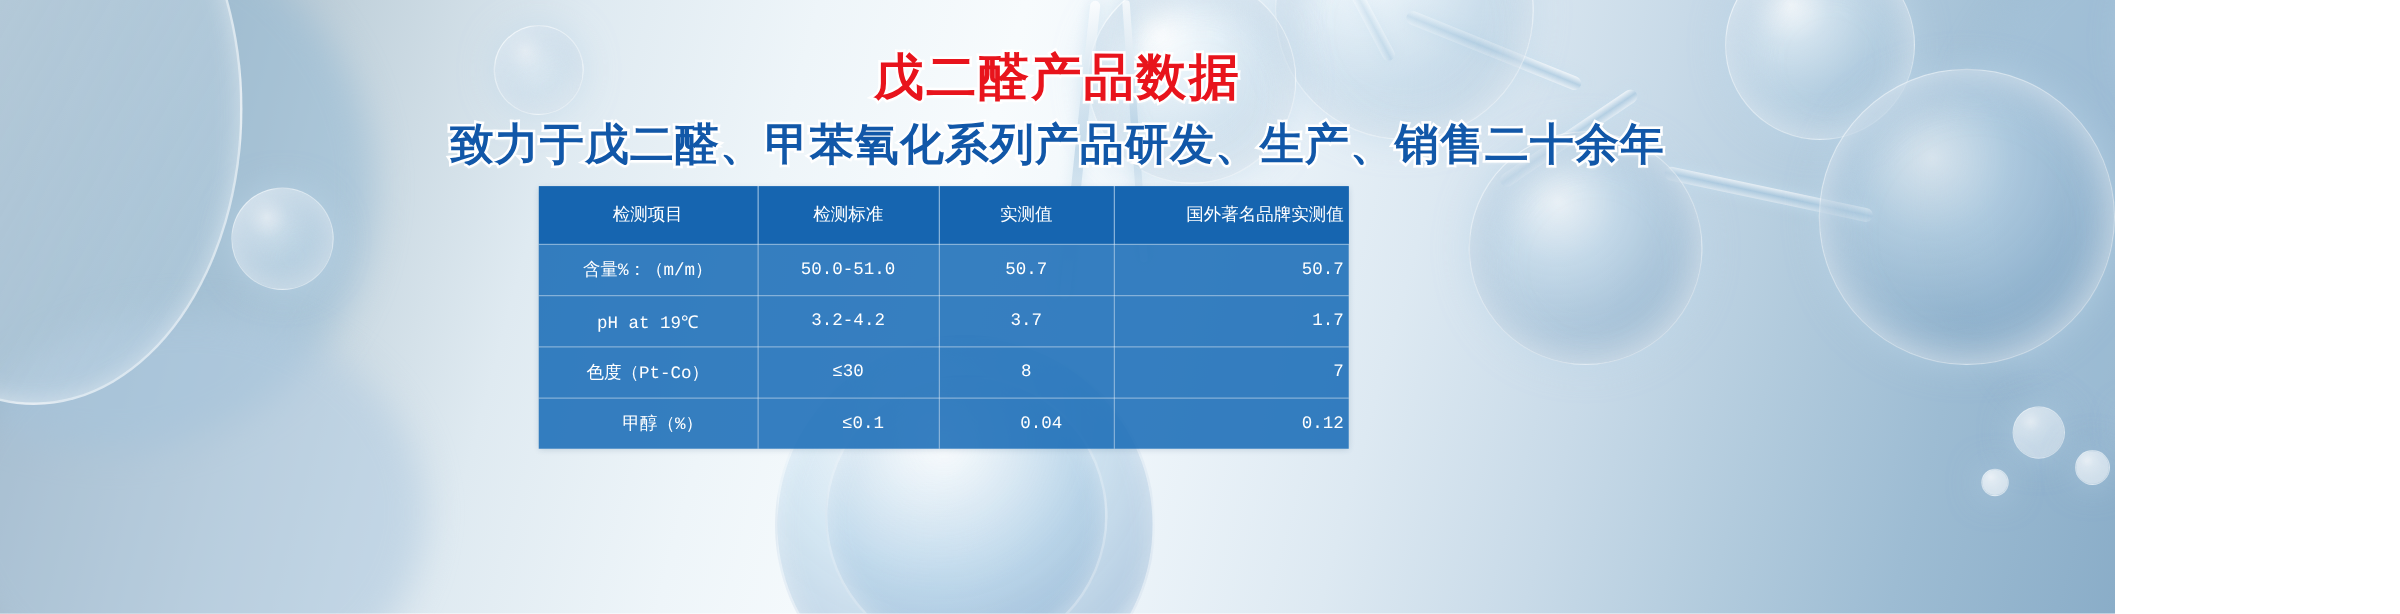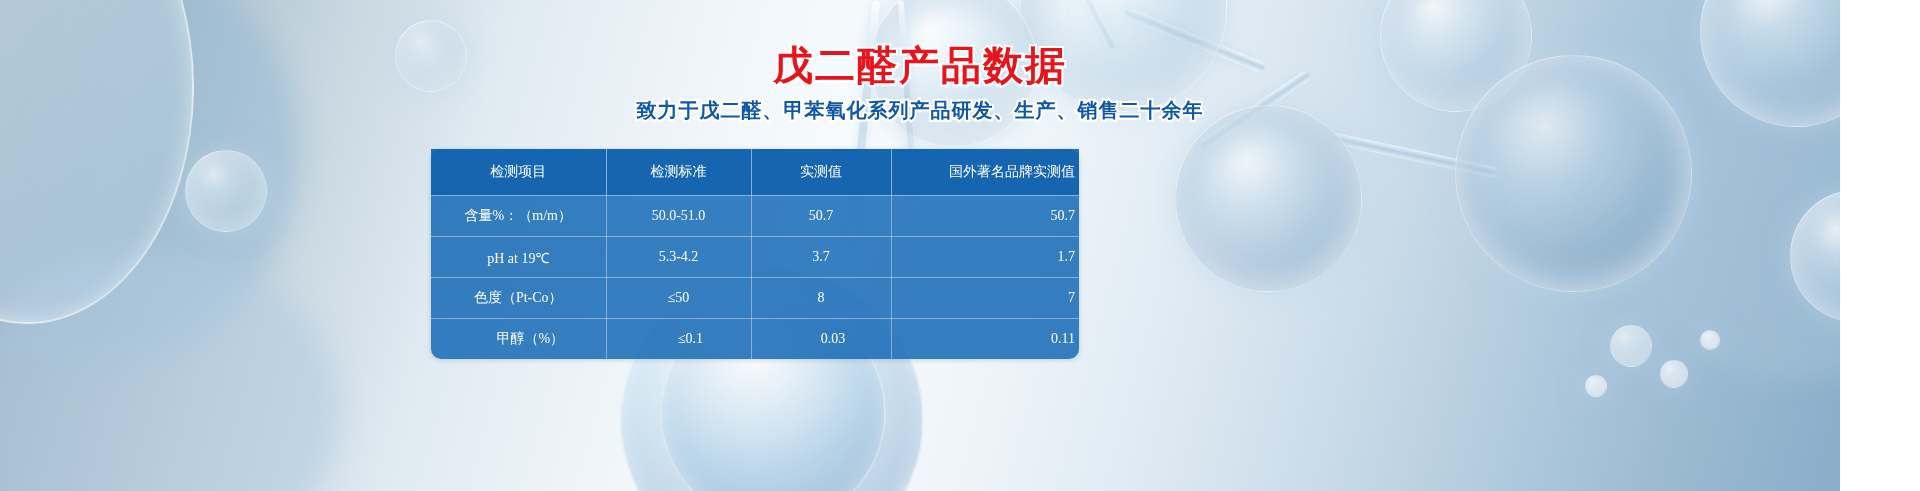--- a/index.html
+++ b/index.html
@@ -2,24 +2,24 @@
 <html><head>
 <meta charset="utf-8">
 <style>
   html, body {
     margin: 0;
     padding: 0;
     background: #ffffff;
   }
   .banner {
     position: relative;
-    width: 1840px;
+    width: 1692px;
     height: 491px;
     overflow: hidden;
-    font-family: Liberation Serif, serif;
+    font-family: Liberation Mono, monospace;
     background: linear-gradient(105deg,
         #8fa4b4 0%, #a9bcc9 8%, #c3d3dd 16%,
         #dfeaf1 26%, #eef5f9 36%, #f7fbfd 45%,
         #eef5fa 55%, #dde9f2 65%, #c8dae8 74%,
         #b2cbdd 82%, #9dbcd3 90%, #8aadc8 100%);
   }
 
   
   .bg-layer { position: absolute; inset: 0; overflow: hidden; }
 
@@ -81,21 +81,21 @@
     color: #e8141c;
     -webkit-text-stroke: 4px #ffffff;
     paint-order: stroke fill;
     text-shadow: 0 2px 3px rgba(255,255,255,0.9);
     line-height: 1.12;
     margin: 0;
   }
   .subhead {
     display: inline-block;
     margin-top: 10px;
-    font-size: 20px;
+    font-size: 35px;
     font-weight: bold;
     letter-spacing: 1px;
     color: #1157a8;
     -webkit-text-stroke: 4px #ffffff;
     paint-order: stroke fill;
     text-shadow: 0 2px 3px rgba(255,255,255,0.85);
     line-height: 1.1;
   }
 
   
@@ -105,21 +105,20 @@
     top: 149px;
     width: 648px;
     z-index: 5;
   }
   table.spec {
     width: 100%;
     border-collapse: collapse;
     background: rgba(22,106,182,0.86);
     table-layout: fixed;
     box-shadow: 0 1px 5px rgba(30,70,110,0.20);
-    border-radius: 10px;
   }
   table.spec th,
   table.spec td {
     color: #ffffff;
     text-align: center;
     font-size: 14px;
     font-weight: normal;
     height: 40px;
     padding: 0 4px;
     border-right: 1px solid rgba(255,255,255,0.40);
@@ -208,33 +207,33 @@
       </thead>
       <tbody>
         <tr>
           <td>含量%：（m/m）</td>
           <td>50.0-51.0</td>
           <td>50.7</td>
           <td>50.7</td>
         </tr>
         <tr>
           <td>pH at 19℃</td>
-          <td>5.3-4.2</td>
+          <td>3.2-4.2</td>
           <td>3.7</td>
           <td>1.7</td>
         </tr>
         <tr>
           <td>色度（Pt-Co）</td>
-          <td>≤50</td>
+          <td>≤30</td>
           <td>8</td>
           <td>7</td>
         </tr>
         <tr>
           <td>甲醇（%）</td>
           <td>≤0.1</td>
-          <td>0.03</td>
-          <td>0.11</td>
+          <td>0.04</td>
+          <td>0.12</td>
         </tr>
       </tbody>
     </table>
   </div>
 
 </div>
 
 </body></html>

